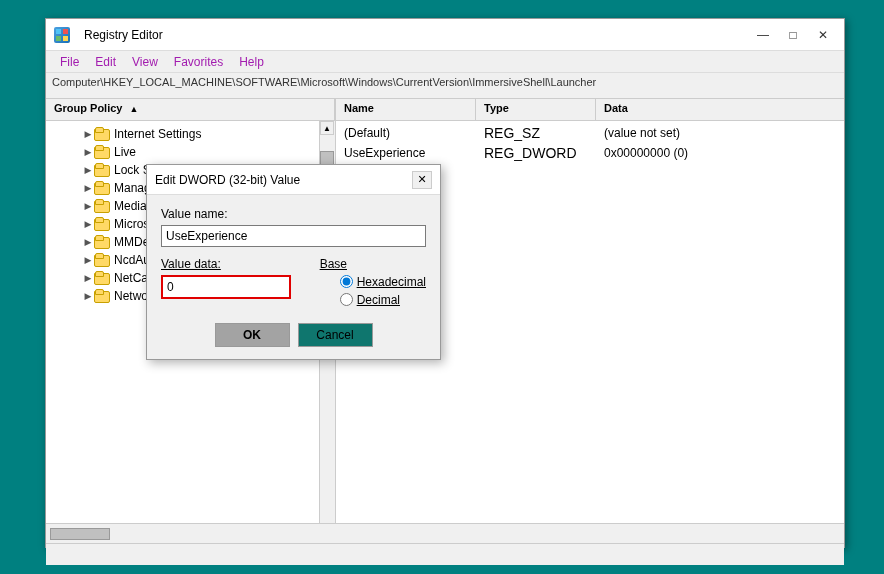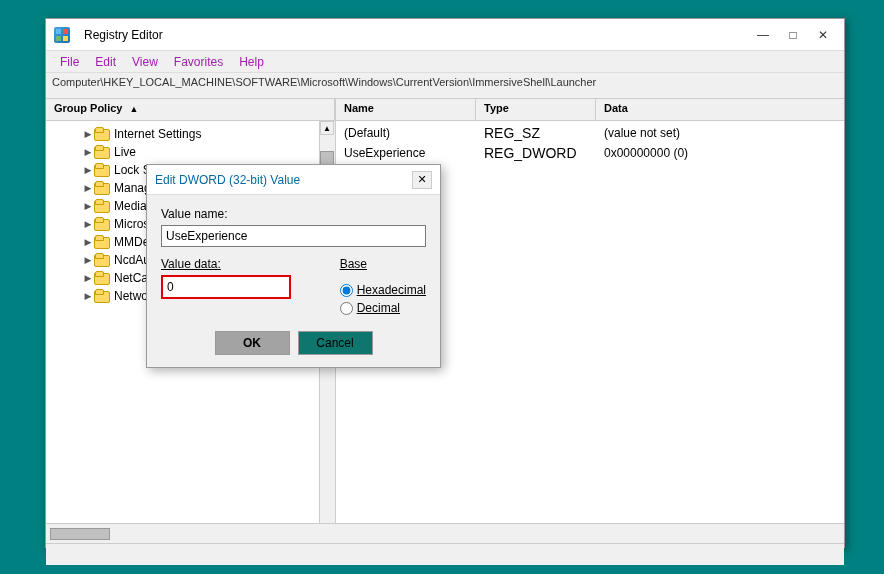--- a/index.html
+++ b/index.html
@@ -283,21 +283,21 @@
       display: flex;
       align-items: center;
       justify-content: space-between;
       background: #fff;
       padding: 6px 8px;
       border-bottom: 1px solid #ddd;
       height: 30px;
     }
     .dialog-title-text {
       font-size: 12px;
-      color: #0369a1;
+      color: #000000;
     }
     .dialog-close-btn {
       width: 20px;
       height: 18px;
       border: 1px solid #ccc;
       background: #f0f0f0;
       cursor: pointer;
       font-size: 11px;
       display: flex;
       align-items: center;
@@ -338,38 +338,39 @@
       border: 2px solid #e00000;
       background: #fff;
       padding: 2px 4px;
       font-size: 12px;
       outline: none;
     }
 
     .base-section {
       display: flex;
       flex-direction: column;
-      gap: 8px;
+      gap: 0;
     }
     .base-title {
       font-size: 12px;
       margin-bottom: 4px;
       color: #000;
     }
     .radio-group {
       display: flex;
       flex-direction: column;
       gap: 4px;
     }
     .radio-label {
       display: flex;
-      align-items: flex-end;
+      align-items: flex-start;
       gap: 4px;
       font-size: 12px;
       cursor: pointer;
+      margin-left: 20px;
     }
     .radio-input {
       width: 13px;
       height: 13px;
       cursor: pointer;
       accent-color: #0078d7;
     }
 
     .dialog-buttons {
       display: flex;

